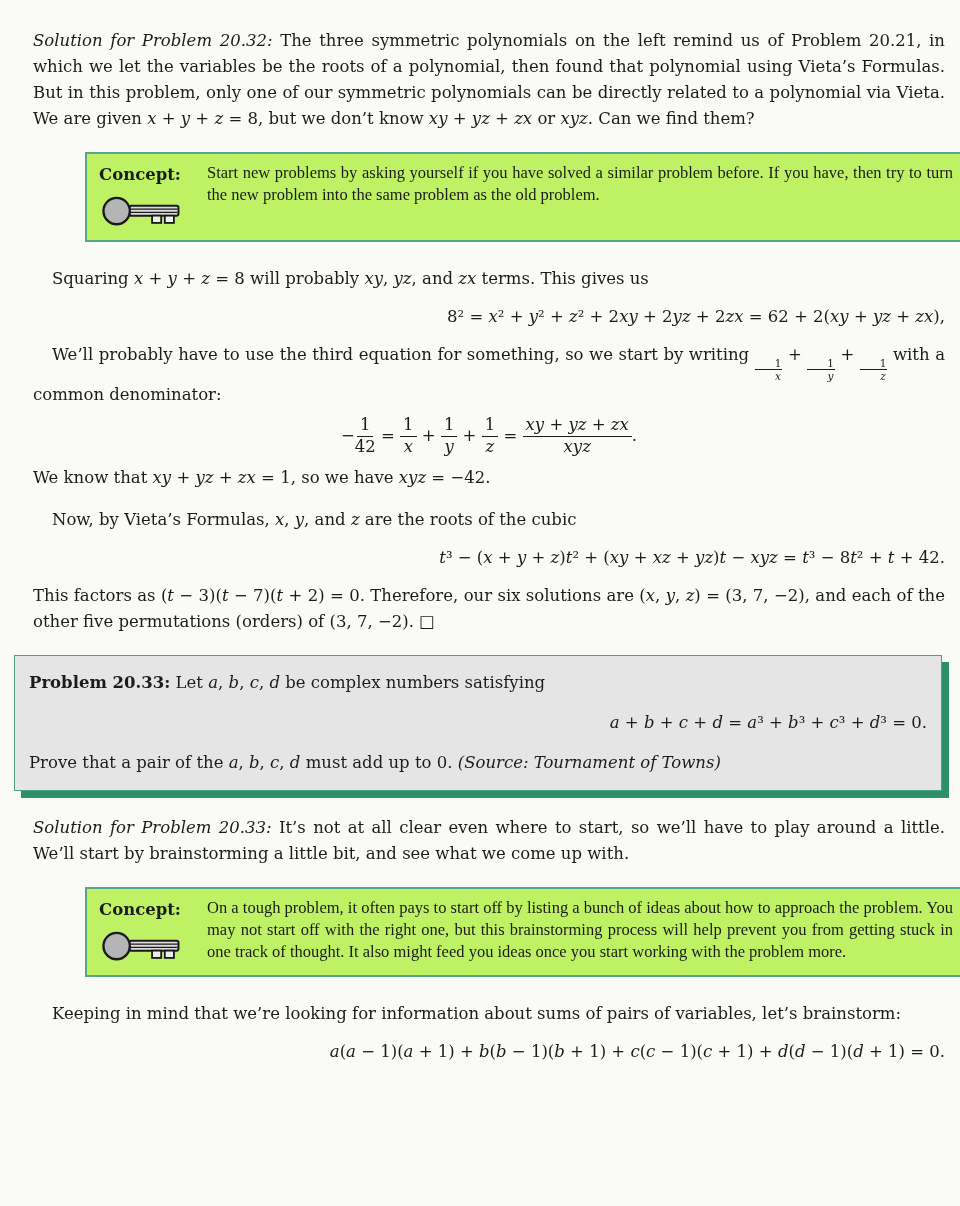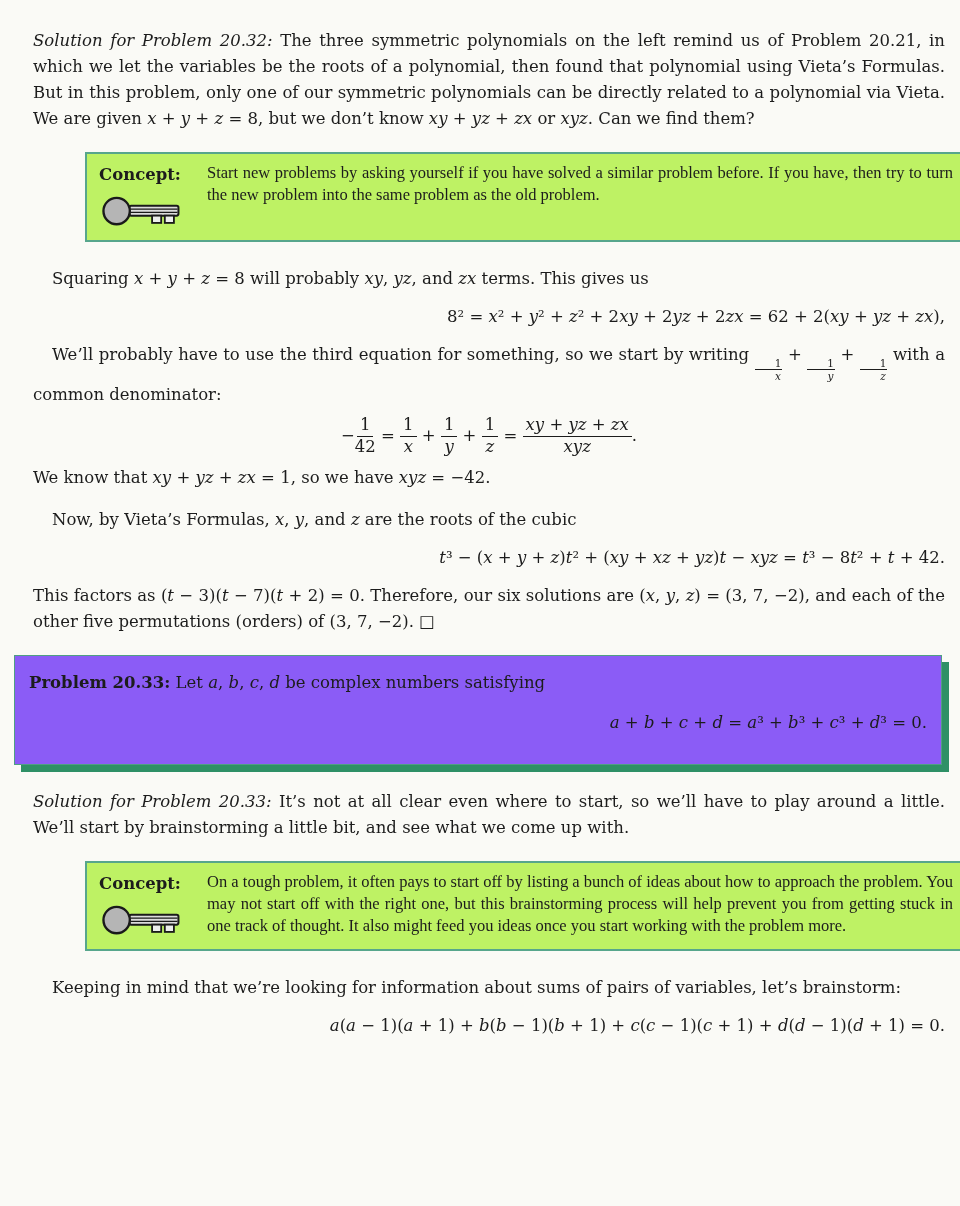--- a/index.html
+++ b/index.html
@@ -64,21 +64,21 @@
   .c-left{ flex:0 0 92px; }
   .c-label{ font-weight:bold; display:block; line-height:26px; }
   .key{ display:block; margin-top:4px; }
   .c-text{ flex:1; line-height:22px; text-align:justify;font-family:Liberation Serif, serif; }
 
   
   .problem{
     box-sizing:border-box;
     margin:20px 0 0 14px;
     width:928px;
-    background:#8b5cf6;
+    background:#e5e5e5;
     border:1.5px solid #4f9f84;
     box-shadow:7px 7px 0 #2e9066;
     padding:14px 14px;
   }
   .p-line{ margin:0; line-height:26px; }
   .problem .disp{ margin:14px 0; }
 </style>
 </head>
 <body>
 
@@ -135,20 +135,21 @@
 
   <p class="para indent mt-md"><span>Now, by Vieta’s Formulas, </span><span class="math"><i>x</i></span><span>, </span><span class="math"><i>y</i></span><span>, and </span><span class="math"><i>z</i></span><span> are the roots of the cubic</span></p>
 
   <div class="disp"><span class="math"><i>t</i>³ − (<i>x</i> + <i>y</i> + <i>z</i>)<i>t</i>² + (<i>xy</i> + <i>xz</i> + <i>yz</i>)<i>t</i> − <i>xyz</i> = <i>t</i>³ − 8<i>t</i>² + <i>t</i> + 42.</span></div>
 
   <p class="para"><span>This factors as </span><span class="math">(<i>t</i> − 3)(<i>t</i> − 7)(<i>t</i> + 2) = 0</span><span>.  Therefore, our six solutions are </span><span class="math">(<i>x</i>, <i>y</i>, <i>z</i>) = (3, 7, −2)</span><span>, and each of the other five permutations (orders) of </span><span class="math">(3, 7, −2)</span><span>. □</span></p>
 
   <div class="problem">
     <p class="p-line"><span class="bd">Problem 20.33:</span><span>  Let </span><span class="math"><i>a</i>, <i>b</i>, <i>c</i>, <i>d</i></span><span> be complex numbers satisfying</span></p>
     <div class="disp"><span class="math"><i>a</i> + <i>b</i> + <i>c</i> + <i>d</i> = <i>a</i>³ + <i>b</i>³ + <i>c</i>³ + <i>d</i>³ = 0.</span></div>
+    <p class="p-line"><span>Prove that a pair of the </span><span class="math"><i>a</i>, <i>b</i>, <i>c</i>, <i>d</i></span><span> must add up to 0. </span><span class="it">(Source: Tournament of Towns)</span></p>
   </div>
 
   <p class="para mt-lg"><span class="it">Solution for Problem 20.33:</span><span>  It’s not at all clear even where to start, so we’ll have to play around a little.  We’ll start by brainstorming a little bit, and see what we come up with.</span></p>
 
   <div class="concept">
     <div class="c-left">
       <span class="c-label">Concept:</span>
       <svg class="key" width="88" height="40" viewBox="0 0 96 44">
         <rect x="33" y="15" width="54" height="11" rx="2" fill="#dcdcdc" stroke="#1a1a1a" stroke-width="2.2"></rect>
         <line x1="34" y1="18.8" x2="86" y2="18.8" stroke="#1a1a1a" stroke-width="1.4"></line>

